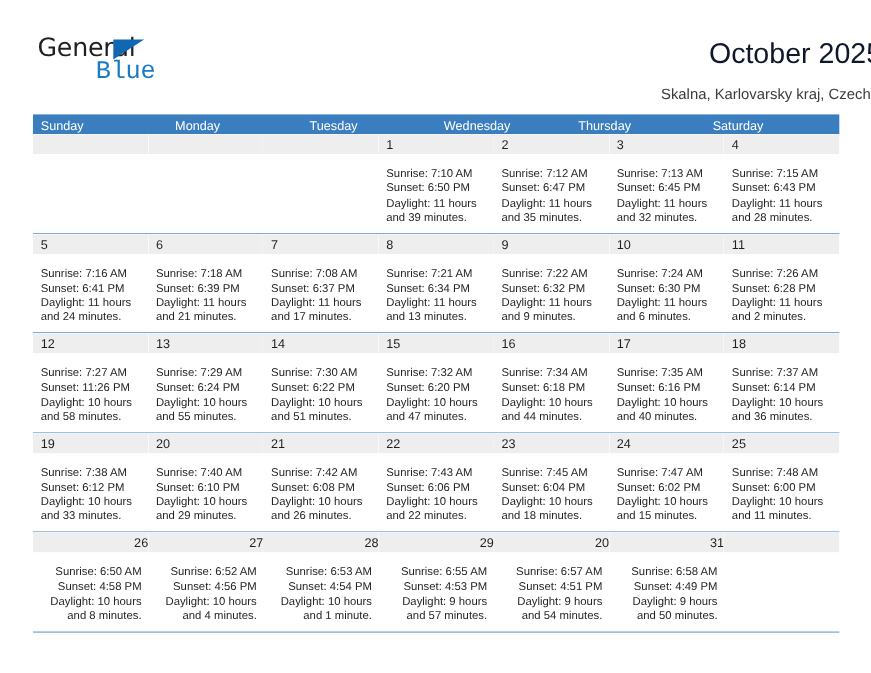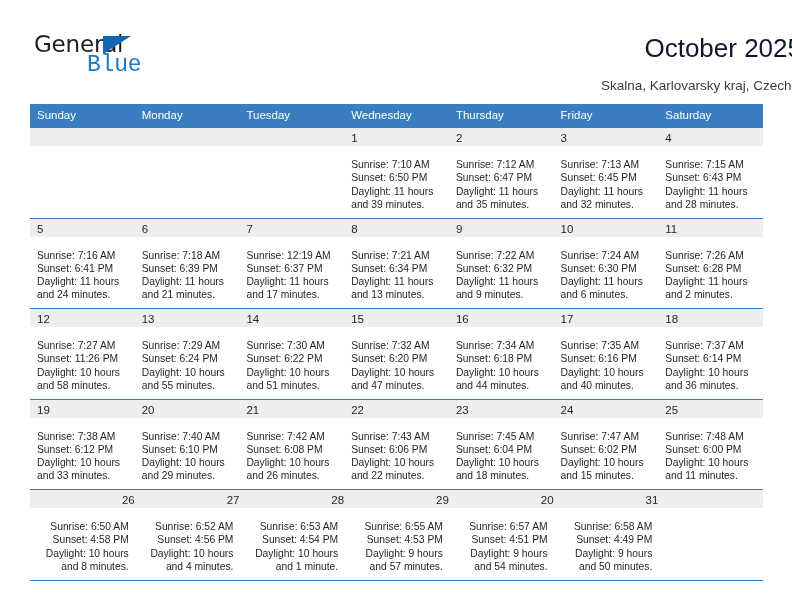--- a/index.html
+++ b/index.html
@@ -90,21 +90,21 @@
   
   .calendar {
     position: absolute;
     left: 30px;
     top: 104px;
     width: 733px;
   }
   .weekdays {
     display: flex;
     background: #3a7ebf;
-    height: 24px;
+    height: 18px;
   }
   .weekday {
     flex: 1 1 0;
     color: #ffffff;
     font-size: 11.5px;
     line-height: 22px;
     padding-left: 7px;
     box-sizing: border-box;
     white-space: nowrap;
     overflow: hidden;
@@ -166,21 +166,20 @@
     <div class="subtitle">Skalna, Karlovarsky kraj, Czechia</div>
   </div>
 
   <div class="calendar">
     <div class="weekdays" id="weekday-row">
         <div class="weekday">Sunday</div>
         <div class="weekday">Monday</div>
         <div class="weekday">Tuesday</div>
         <div class="weekday">Wednesday</div>
         <div class="weekday">Thursday</div>
-        <div class="weekday">Friday</div>
         <div class="weekday">Saturday</div>
       </div>
     <div id="weeks-container">
         <div class="week">
           <div class="daycell empty">
             <div class="daynum-strip"></div>
           </div>
           <div class="daycell empty">
             <div class="daynum-strip"></div>
           </div>
@@ -239,21 +238,21 @@
             <div class="details">
               <div class="detail-line">Sunrise: 7:18 AM</div>
               <div class="detail-line">Sunset: 6:39 PM</div>
               <div class="detail-line">Daylight: 11 hours</div>
               <div class="detail-line">and 21 minutes.</div>
             </div>
           </div>
           <div class="daycell">
             <div class="daynum-strip"><span class="daynum">7</span></div>
             <div class="details">
-              <div class="detail-line">Sunrise: 12:19 AM</div>
+              <div class="detail-line">Sunrise: 7:08 AM</div>
               <div class="detail-line">Sunset: 6:37 PM</div>
               <div class="detail-line">Daylight: 11 hours</div>
               <div class="detail-line">and 17 minutes.</div>
             </div>
           </div>
           <div class="daycell">
             <div class="daynum-strip"><span class="daynum">8</span></div>
             <div class="details">
               <div class="detail-line">Sunrise: 7:21 AM</div>
               <div class="detail-line">Sunset: 6:34 PM</div>

